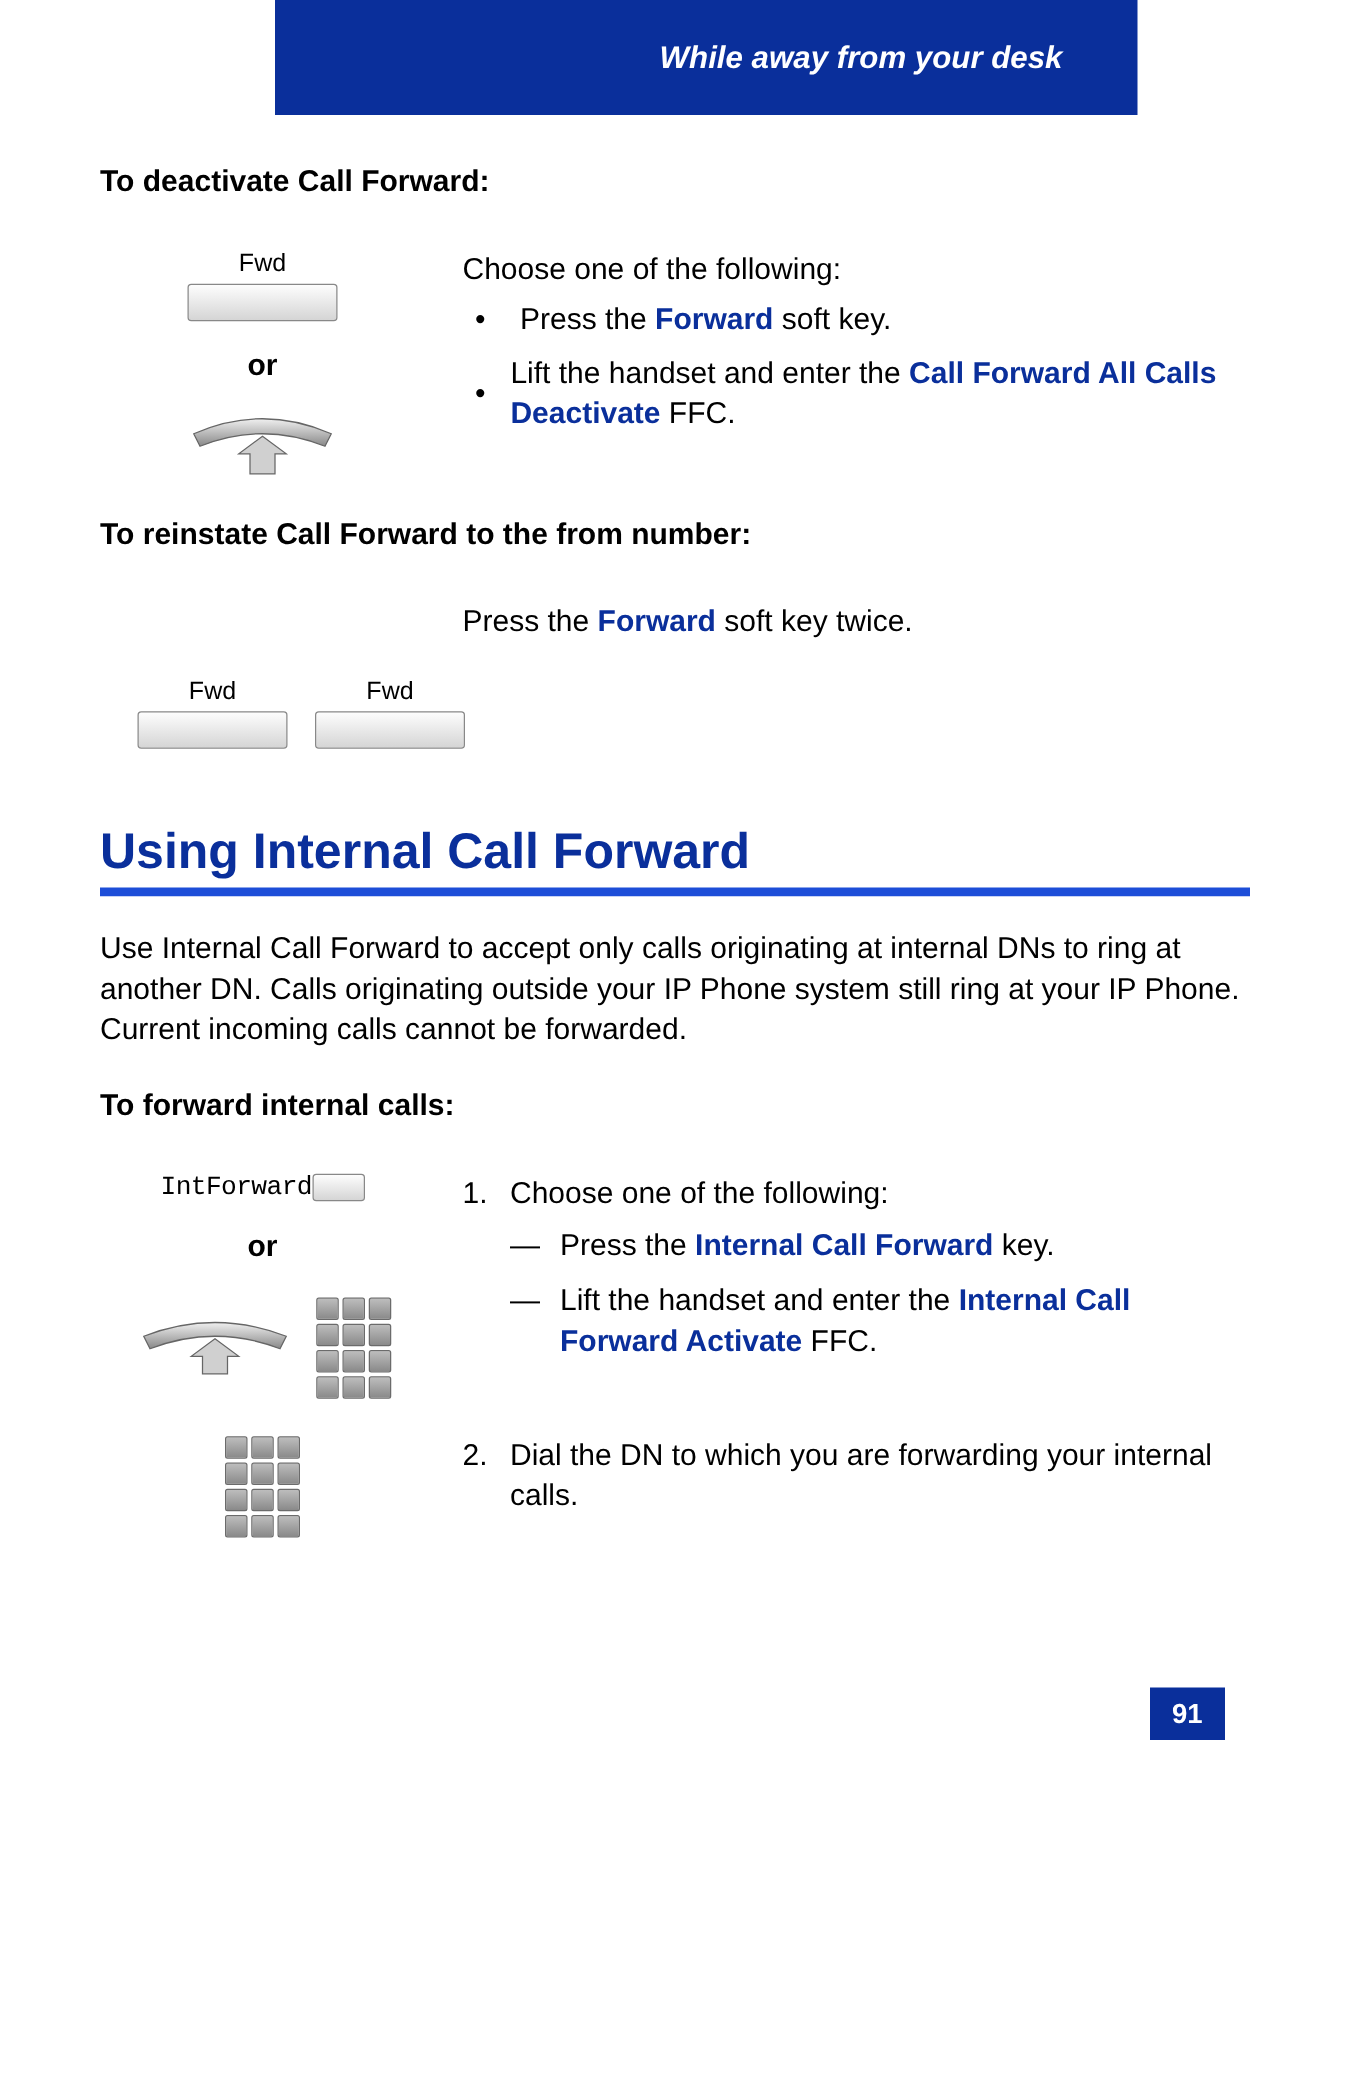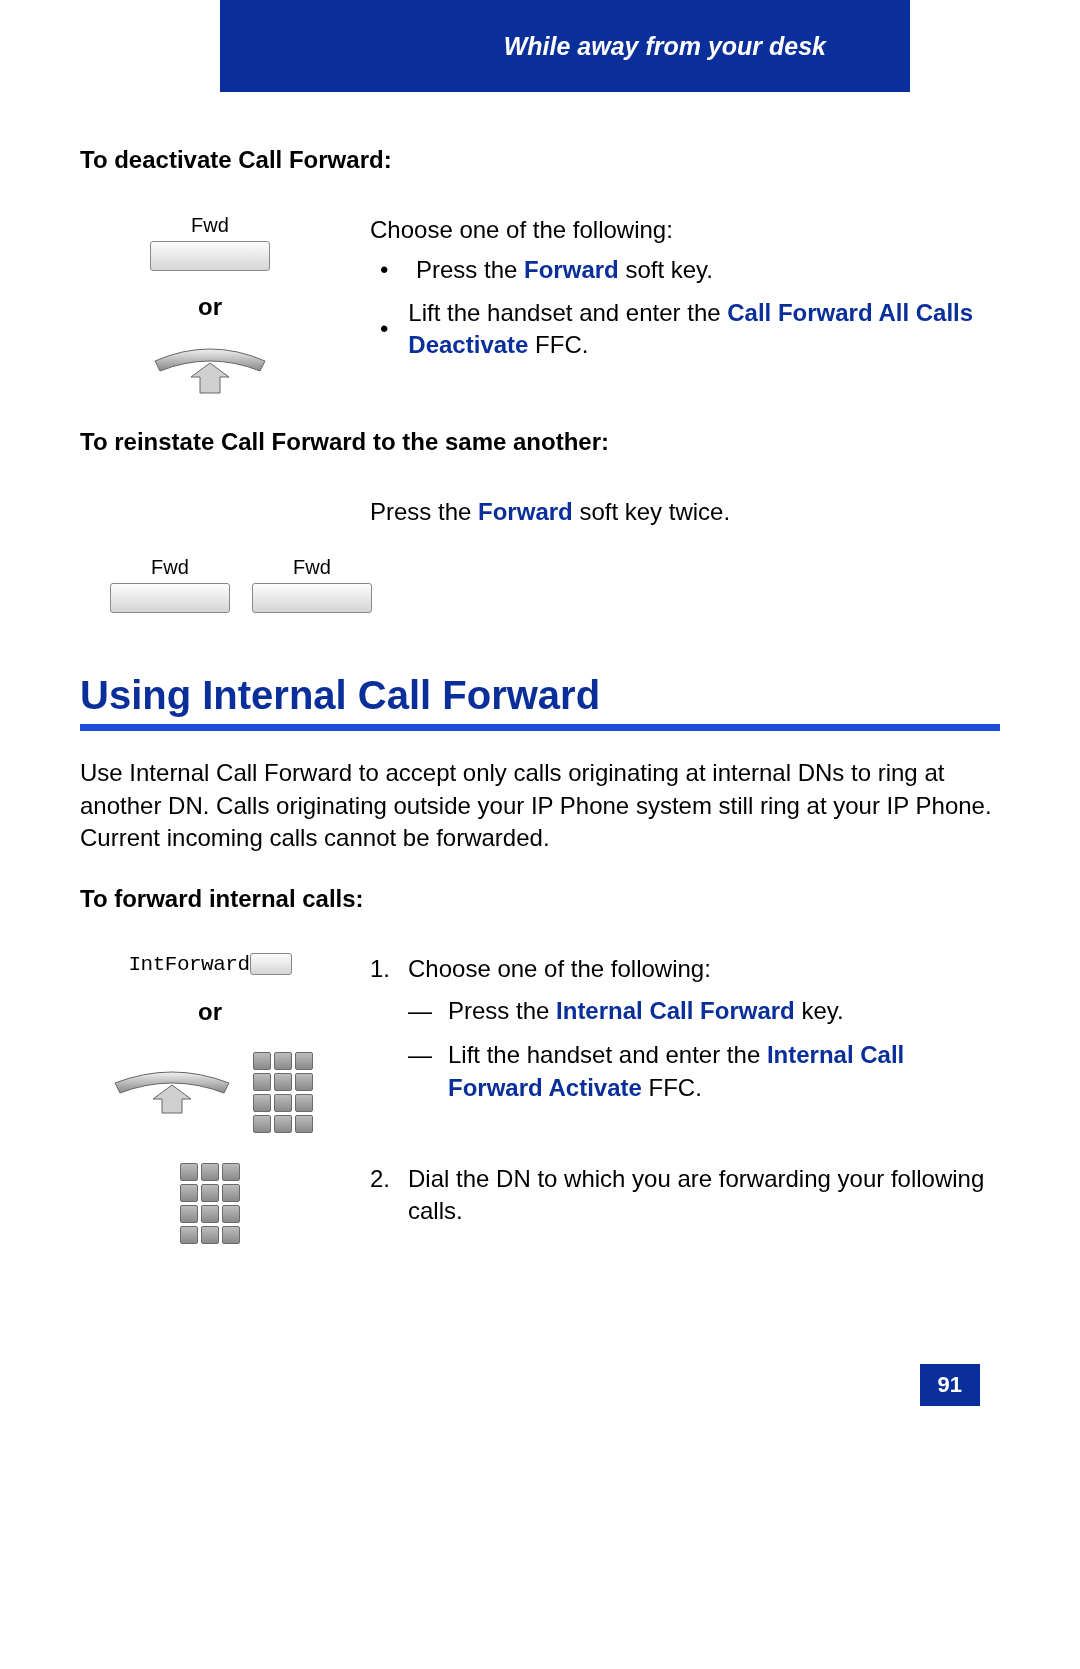--- a/index.html
+++ b/index.html
@@ -11,30 +11,30 @@
     width: 1080px;
   }
   .header-banner {
     background: #0a2f9b;
     width: 690px;
     margin-left: 220px;
     height: 92px;
     display: flex;
     align-items: center;
     justify-content: flex-end;
-    padding-right: 84px;
+    padding-right: 60px;
   }
   .header-title {
     color: #fff;
     font-weight: bold;
     font-size: 25px;
     font-style: italic;
   }
   .content {
-    padding: 44px 80px 0 80px;
+    padding: 30px 80px 0 80px;
   }
   .section-label {
     font-weight: bold;
     font-size: 24px;
     margin-top: 10px;
     margin-bottom: 40px;
   }
   .two-col {
     display: flex;
     gap: 30px;
@@ -176,21 +176,21 @@
         <li>
           <span><span>Press the </span><span class="blue">Forward</span><span> soft key.</span></span>
         </li>
         <li>
           <span><span>Lift the handset and enter the </span><span class="blue">Call Forward All Calls Deactivate</span><span> FFC.</span></span>
         </li>
       </ul>
     </div>
   </div>
 
-  <div class="section-label">To reinstate Call Forward to the same another:</div>
+  <div class="section-label">To reinstate Call Forward to the from number:</div>
 
   <div class="two-col" style="flex-direction:column; gap:8px;">
     <div class="text-col" style="margin-left:290px;">
       <span>Press the </span><span class="blue">Forward</span><span> soft key twice.</span>
     </div>
     <div class="pair" style="margin-left:30px; margin-top:20px;">
       <div class="softkey-group">
         <div class="softkey-label">Fwd</div>
         <div class="softkey-btn"></div>
       </div>
@@ -269,21 +269,21 @@
           <div class="k"></div>
         <div class="k"></div>
           <div class="k"></div>
           <div class="k"></div>
       </div>
     </div>
     <div class="text-col">
       <ol class="num-list">
         <li>
           <span class="num">2.</span>
-          <span>Dial the DN to which you are forwarding your following calls.</span>
+          <span>Dial the DN to which you are forwarding your internal calls.</span>
         </li>
       </ol>
     </div>
   </div>
 
 </div>
 
 <div class="footer">
   <div class="page-badge">91</div>
 </div>

